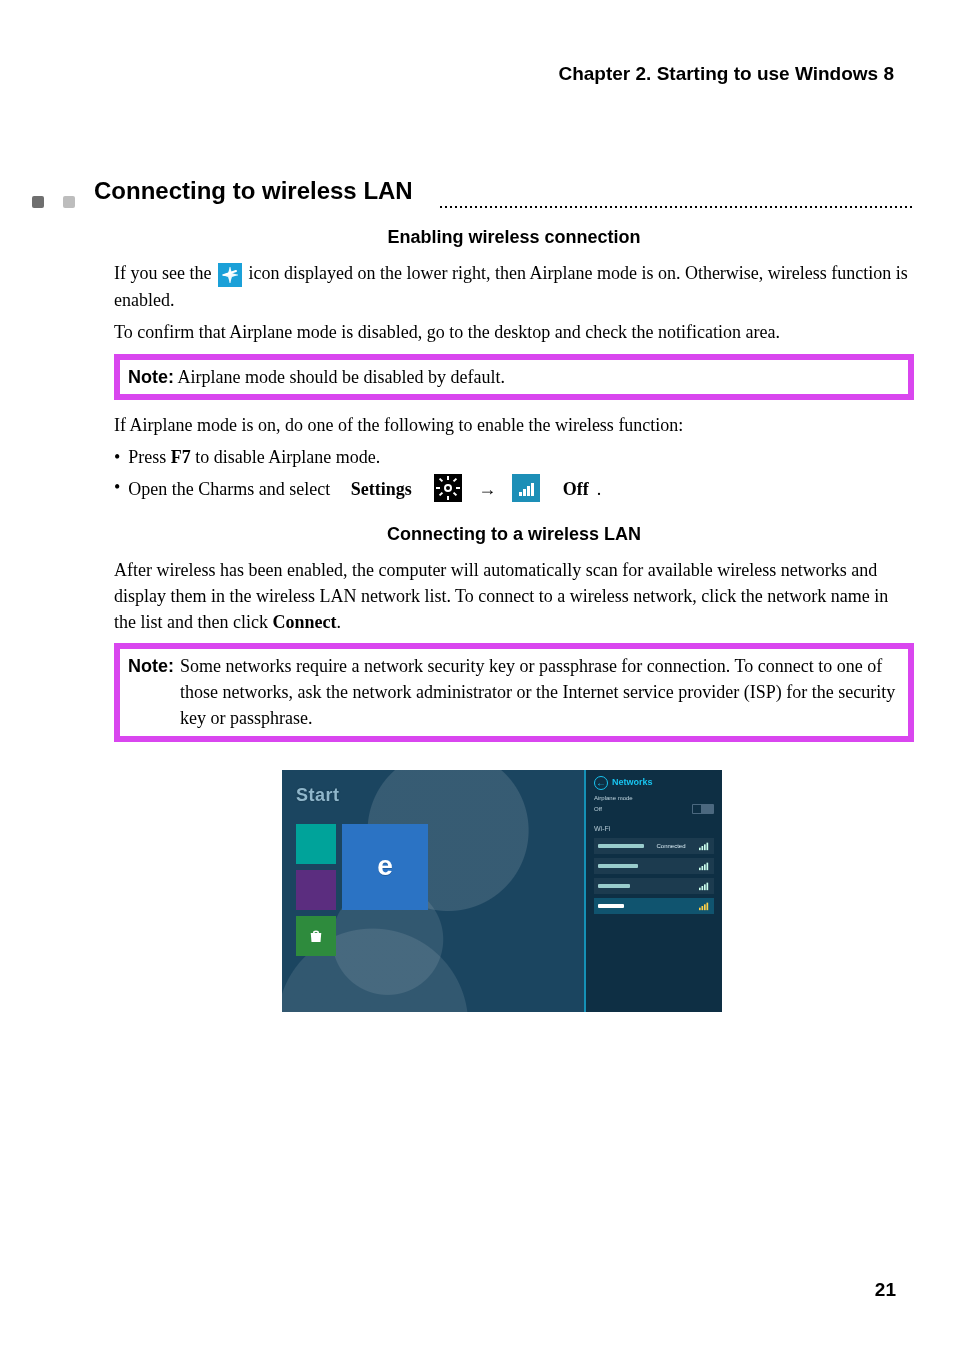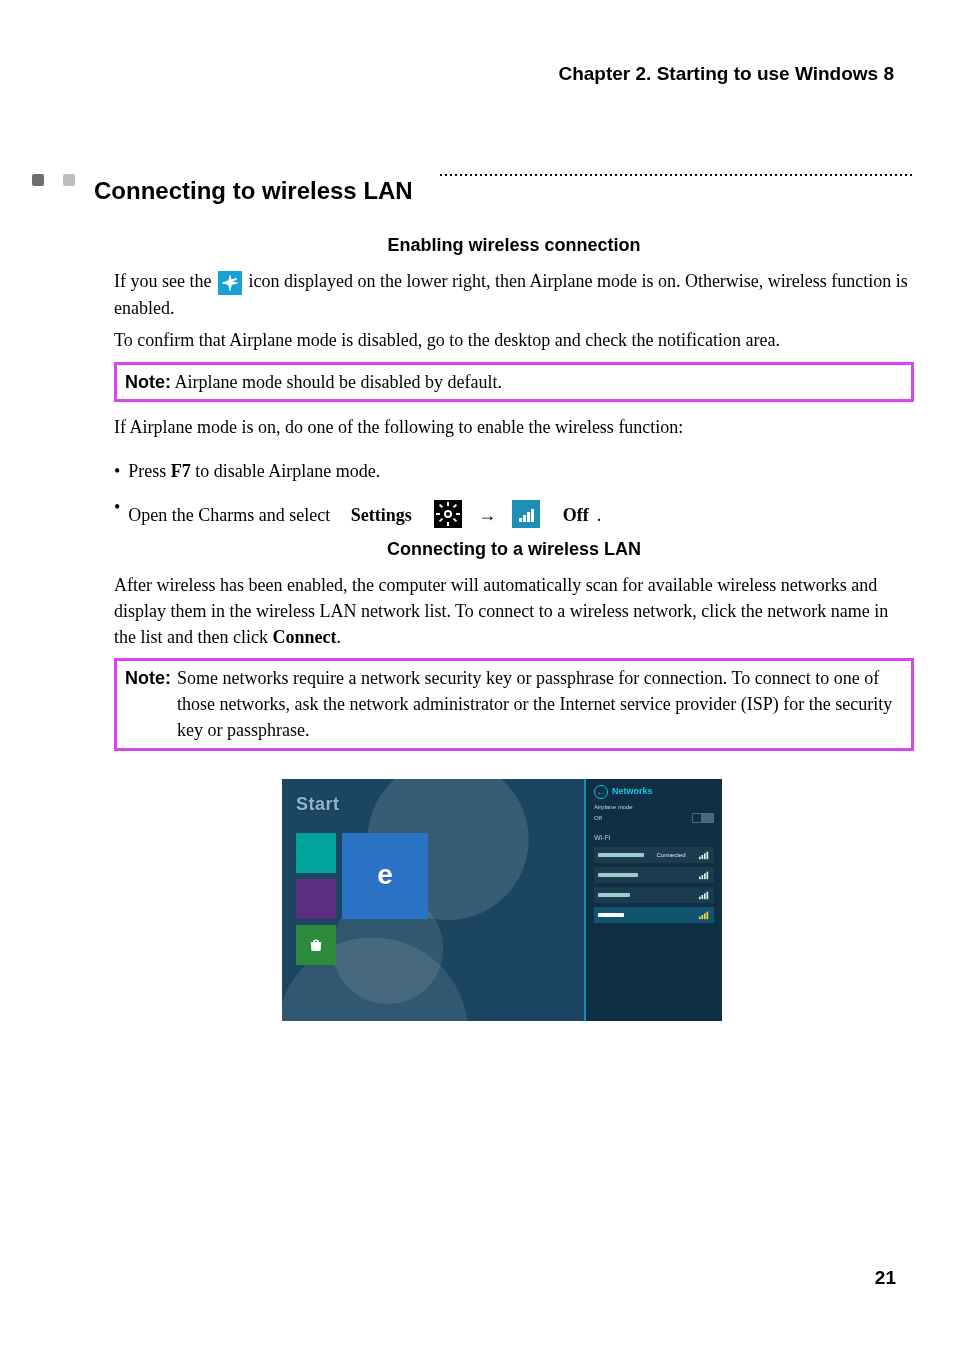--- a/index.html
+++ b/index.html
@@ -26,24 +26,24 @@
   .chapter-title {
     font-family: var(--sans);
     font-weight: bold;
     font-size: 19px;
     text-align: right;
     padding-right: 20px;
     margin-bottom: 86px;
   }
   .h1-row {
     display: flex;
-    align-items: flex-start;
+    align-items: flex-end;
     gap: 19px;
     margin-left: -58px;
-    margin-bottom: 24px;
+    margin-bottom: 16px;
   }
   .bullet-square {
     width: 12px;
     height: 12px;
     border-radius: 2px;
   }
   .b-dark { background: #6f6f6f; }
   .b-light { background: #bdbdbd; }
   .h1 {
     font-family: var(--sans);
@@ -71,21 +71,21 @@
   .inline-icon {
     display: inline-flex;
     vertical-align: middle;
     width: 24px;
     height: 24px;
     align-items: center;
     justify-content: center;
     margin: 0 2px;
   }
   .note-box {
-    border: 3px solid #d946ef;
+    border: 6px solid #d946ef;
     padding: 4px 8px;
     margin-top: 8px;
     margin-bottom: 12px;
   }
   .note-box .note-label {
     font-family: var(--sans);
     font-weight: bold;
   }
   .note-body { display: inline; }
   .note-multiline {
@@ -104,21 +104,20 @@
     align-items: baseline;
     gap: 8px;
     margin-bottom: 4px;
   }
   .bullet-row .dot {
     flex: 0 0 auto;
     line-height: 1.4;
   }
   .bullet-row .content {
     flex: 1 1 auto;
-    margin-top: 12px;
   }
   .bold-serif { font-weight: bold; font-family: var(--serif); }
   .arrow-glyph { margin: 0 6px; }
   
   .screenshot-wrap {
     margin-top: 28px;
     display: flex;
     justify-content: center;
     align-items: center;
   }
@@ -216,21 +215,21 @@
     display: flex; justify-content: space-between; align-items: center;
     background: rgba(255,255,255,.06);
     margin-top: 4px; padding: 3px 4px;
   }
   .net-item.highlight { background: rgba(24,196,240,.25); }
   .net-item svg { width: 12px; height: 10px; }
   .redact { display: inline-block; height: 4px; background: #9cc; border-radius: 1px; }
   .page-number {
     position: absolute;
     right: 58px;
-    bottom: 60px;
+    bottom: 48px;
     font-family: var(--sans);
     font-weight: bold;
     font-size: 19px;
   }
 </style>
 </head>
 <body>
 
 <div class="page">
   <div class="chapter-title">Chapter 2. Starting to use Windows 8</div>
@@ -315,21 +314,21 @@
             </g>
           </svg>
         </span>
         <span>&nbsp;</span>
           <span class="bold-serif">Off</span>
           <span>.</span>
       </span>
     </div>
   </div>
 
-  <div class="h2" style="margin-top:8px;">Connecting to a wireless LAN</div>
+  <div class="h2" style="margin-top:19px;">Connecting to a wireless LAN</div>
 
   <div class="body">
     <p>
       <span>After wireless has been enabled, the computer will automatically scan for available wireless networks and display them in the wireless LAN network list. To connect to a wireless network, click the network name in the list and then click </span><span class="bold-serif">Connect</span><span>.</span>
     </p>
   </div>
 
   <div class="note-box">
     <div class="note-multiline">
       <span class="note-label">Note:</span>

